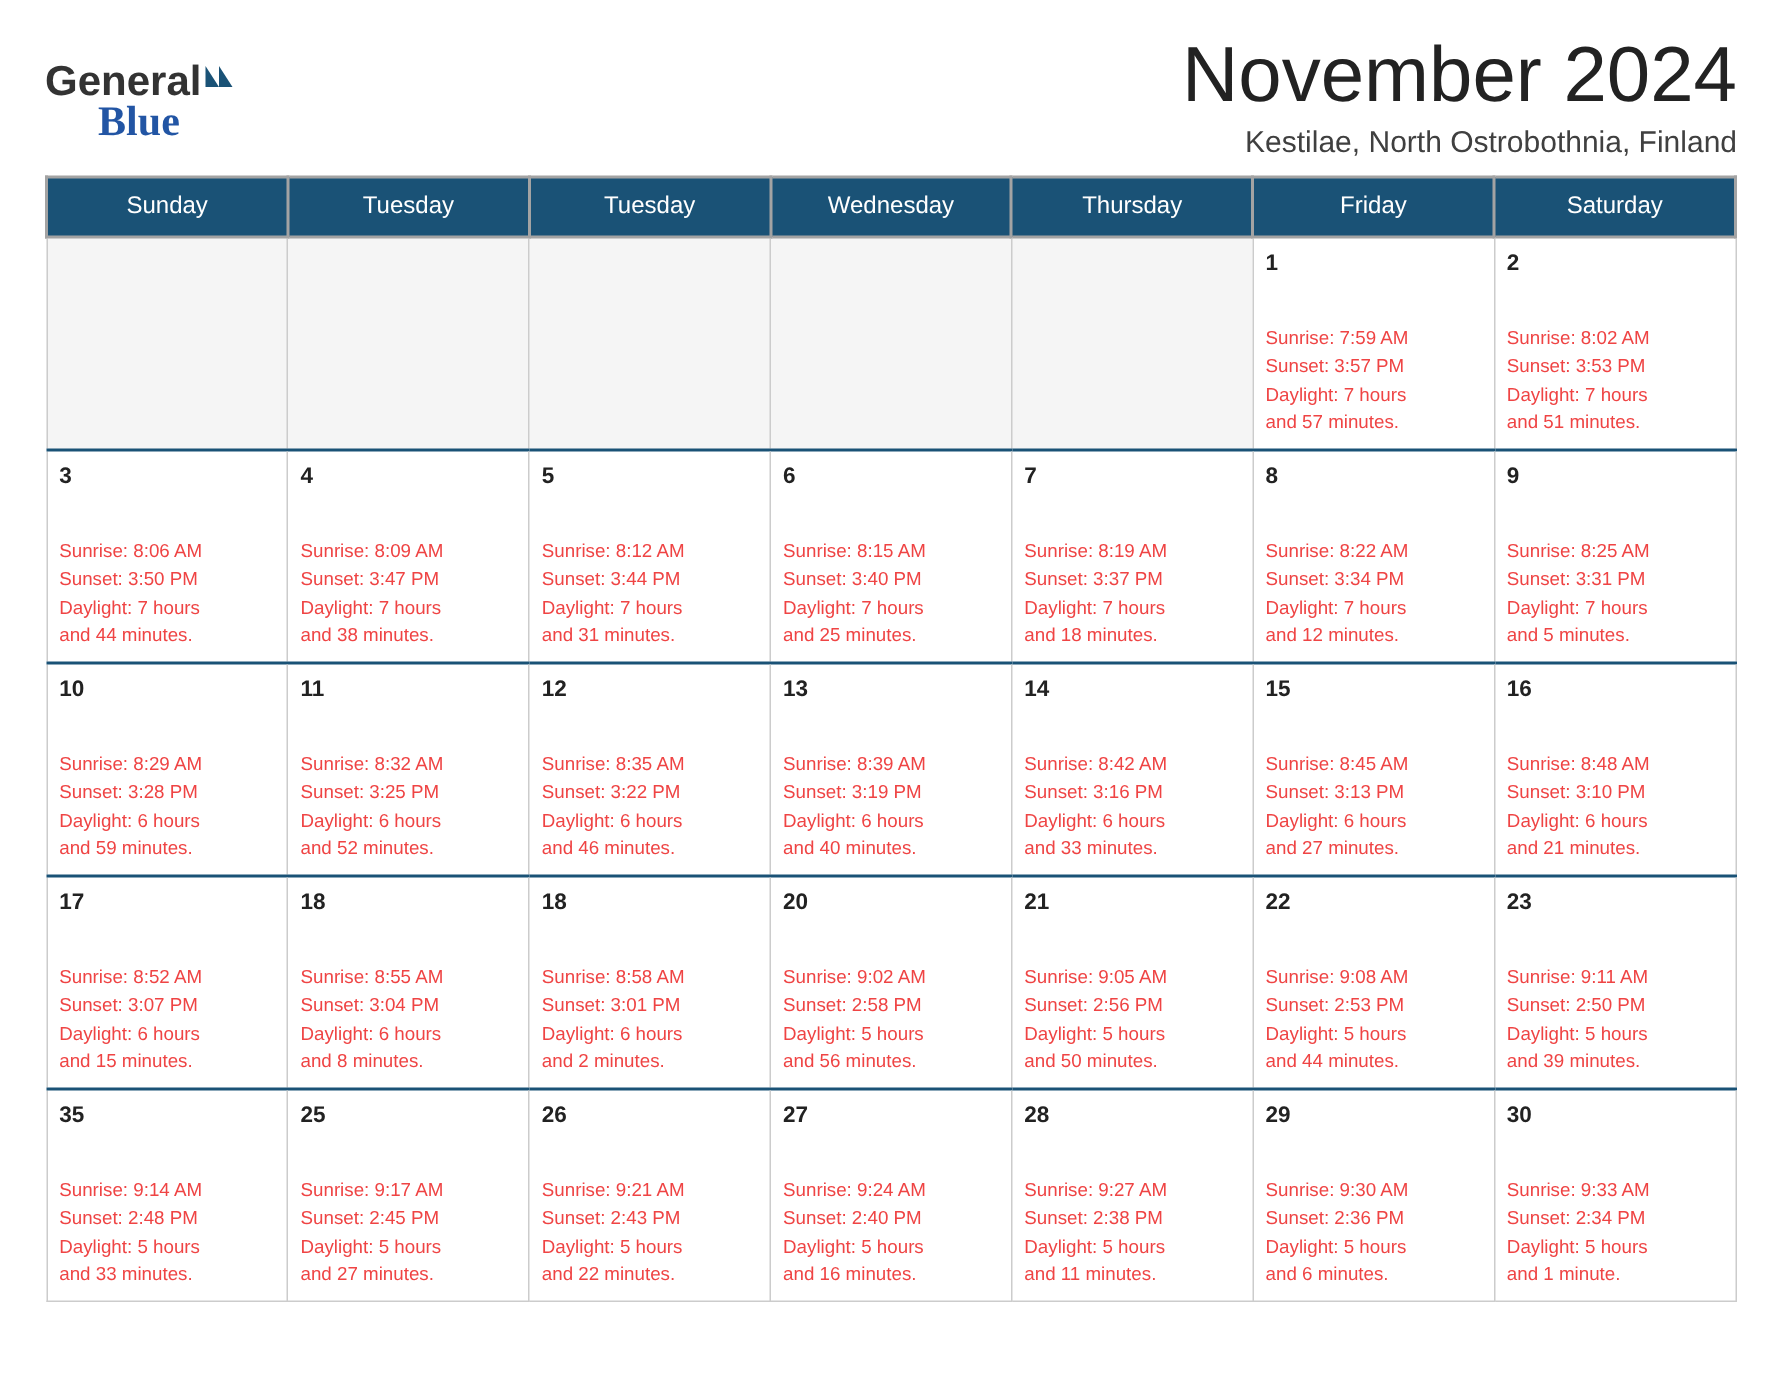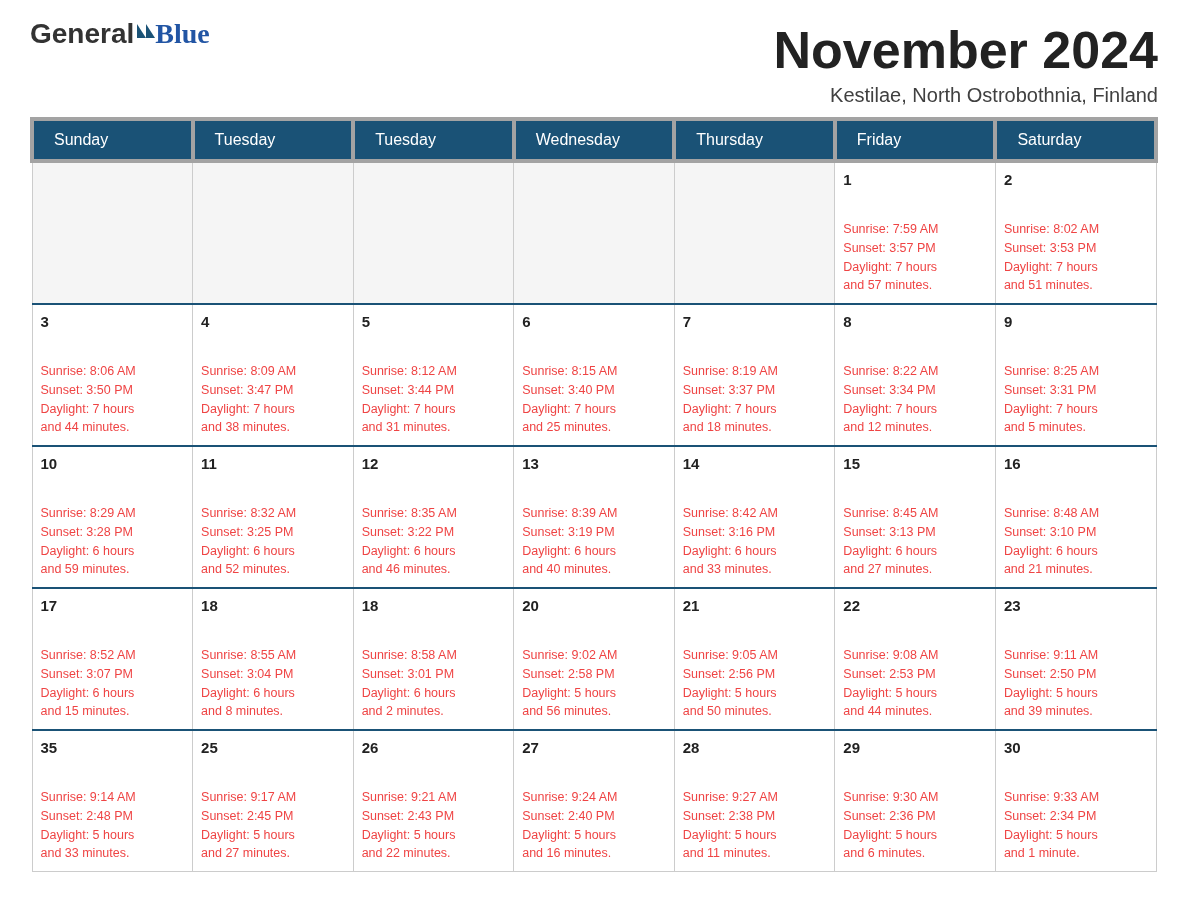--- a/index.html
+++ b/index.html
@@ -11,23 +11,23 @@
       min-height: 918px;
     }
     .header {
       display: flex;
       justify-content: space-between;
       align-items: flex-start;
       margin-bottom: 10px;
     }
     .logo {
       display: flex;
-      flex-direction: row;
+      flex-direction: column;
       align-items: center;
-      margin-top: 0;
+      margin-top: 20px;
     }
     .logo-general {
       font-size: 28px;
       font-weight: bold;
       color: #333;
       line-height: 1;
     }
     .logo-blue {
       font-size: 28px;
       font-weight: bold;
@@ -37,41 +37,41 @@
     }
     .logo-line {
       display: flex;
       align-items: center;
     }
     .title-section {
       text-align: right;
     }
     .month-title {
       font-size: 52px;
-      font-weight: bold;
+      font-weight: normal;
       color: #222;
     }
     .location {
       font-size: 20px;
       color: #404040;
       margin-top: 4px;
     }
     .calendar {
       width: 100%;
       border-collapse: collapse;
       margin-top: 10px;
     }
     .calendar th {
       background: #1a5276;
       color: #fff;
       padding: 10px 20px;
       font-size: 16px;
       font-weight: normal;
-      text-align: left;
-      border: 4px solid #a3a3a3;
+      text-align: center;
+      border: 2px solid #a3a3a3;
     }
     .calendar td {
       vertical-align: top;
       padding: 8px;
       border: 1px solid #ccc;
       width: 14.28%;
       background: #fff;
       font-size: 13px;
       color: #222;
     }

